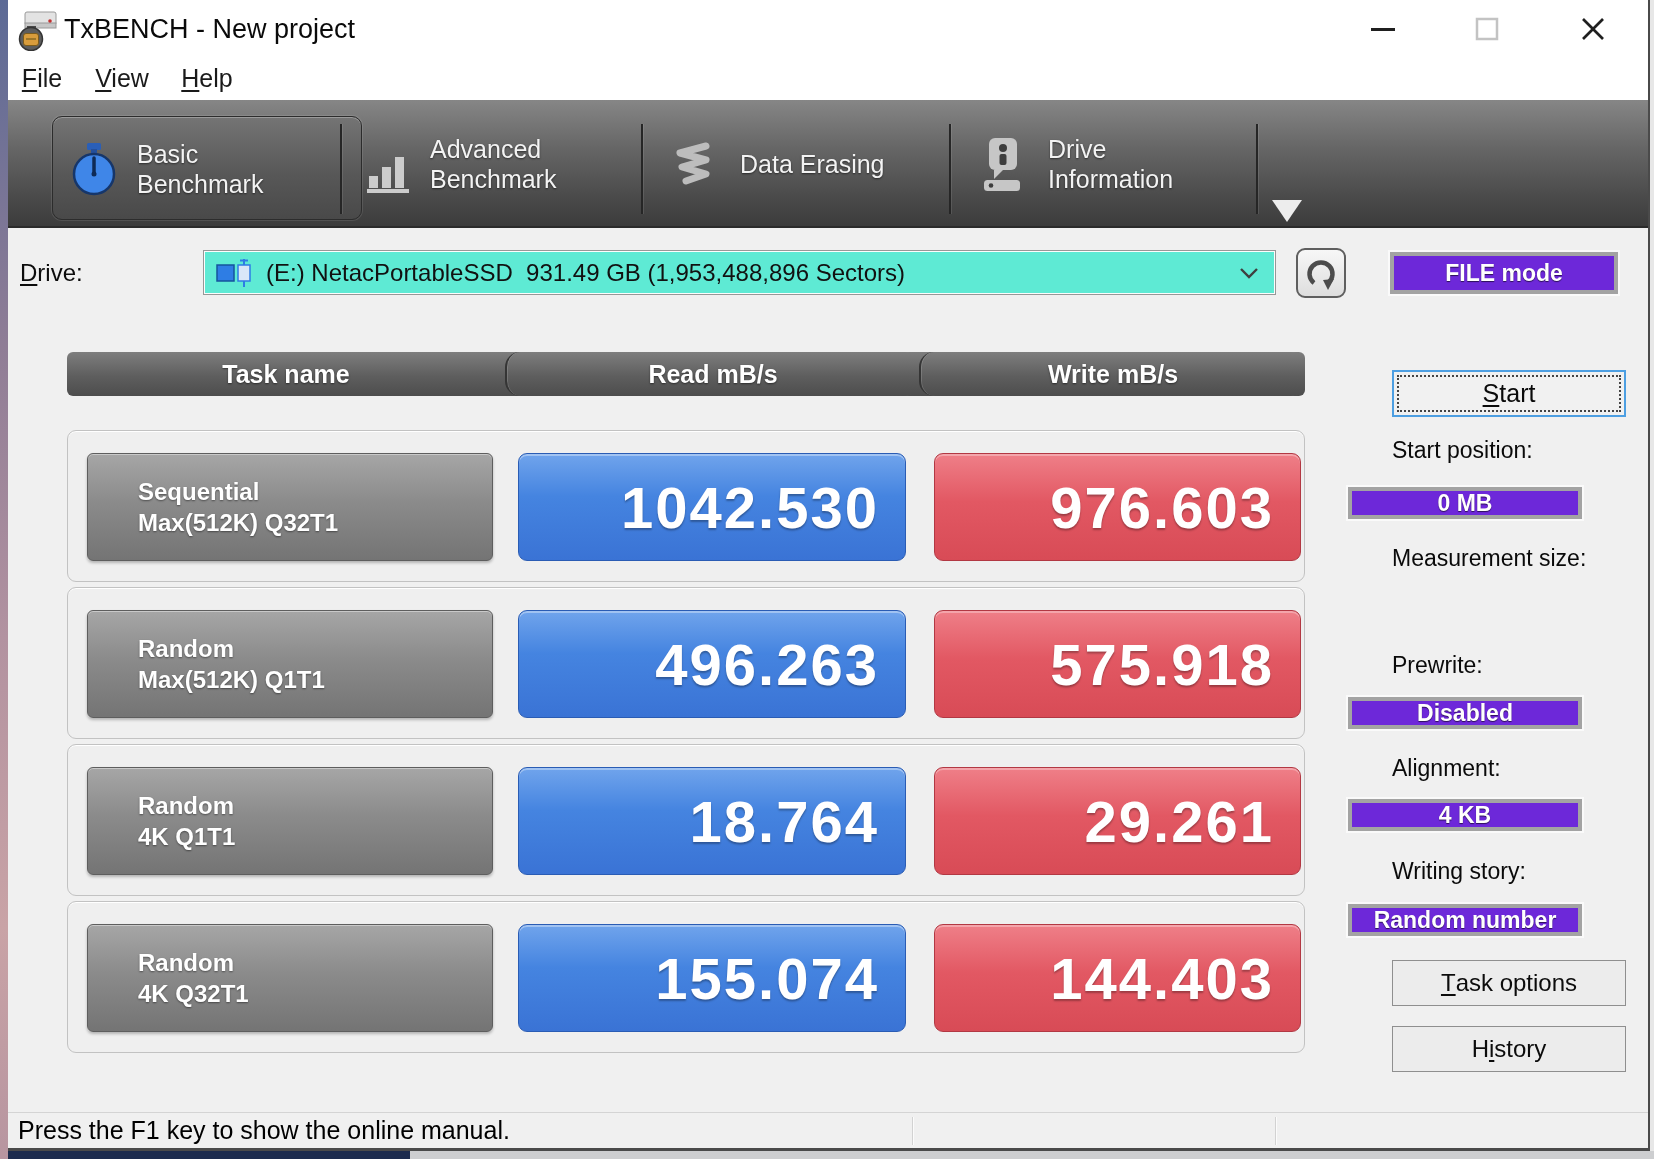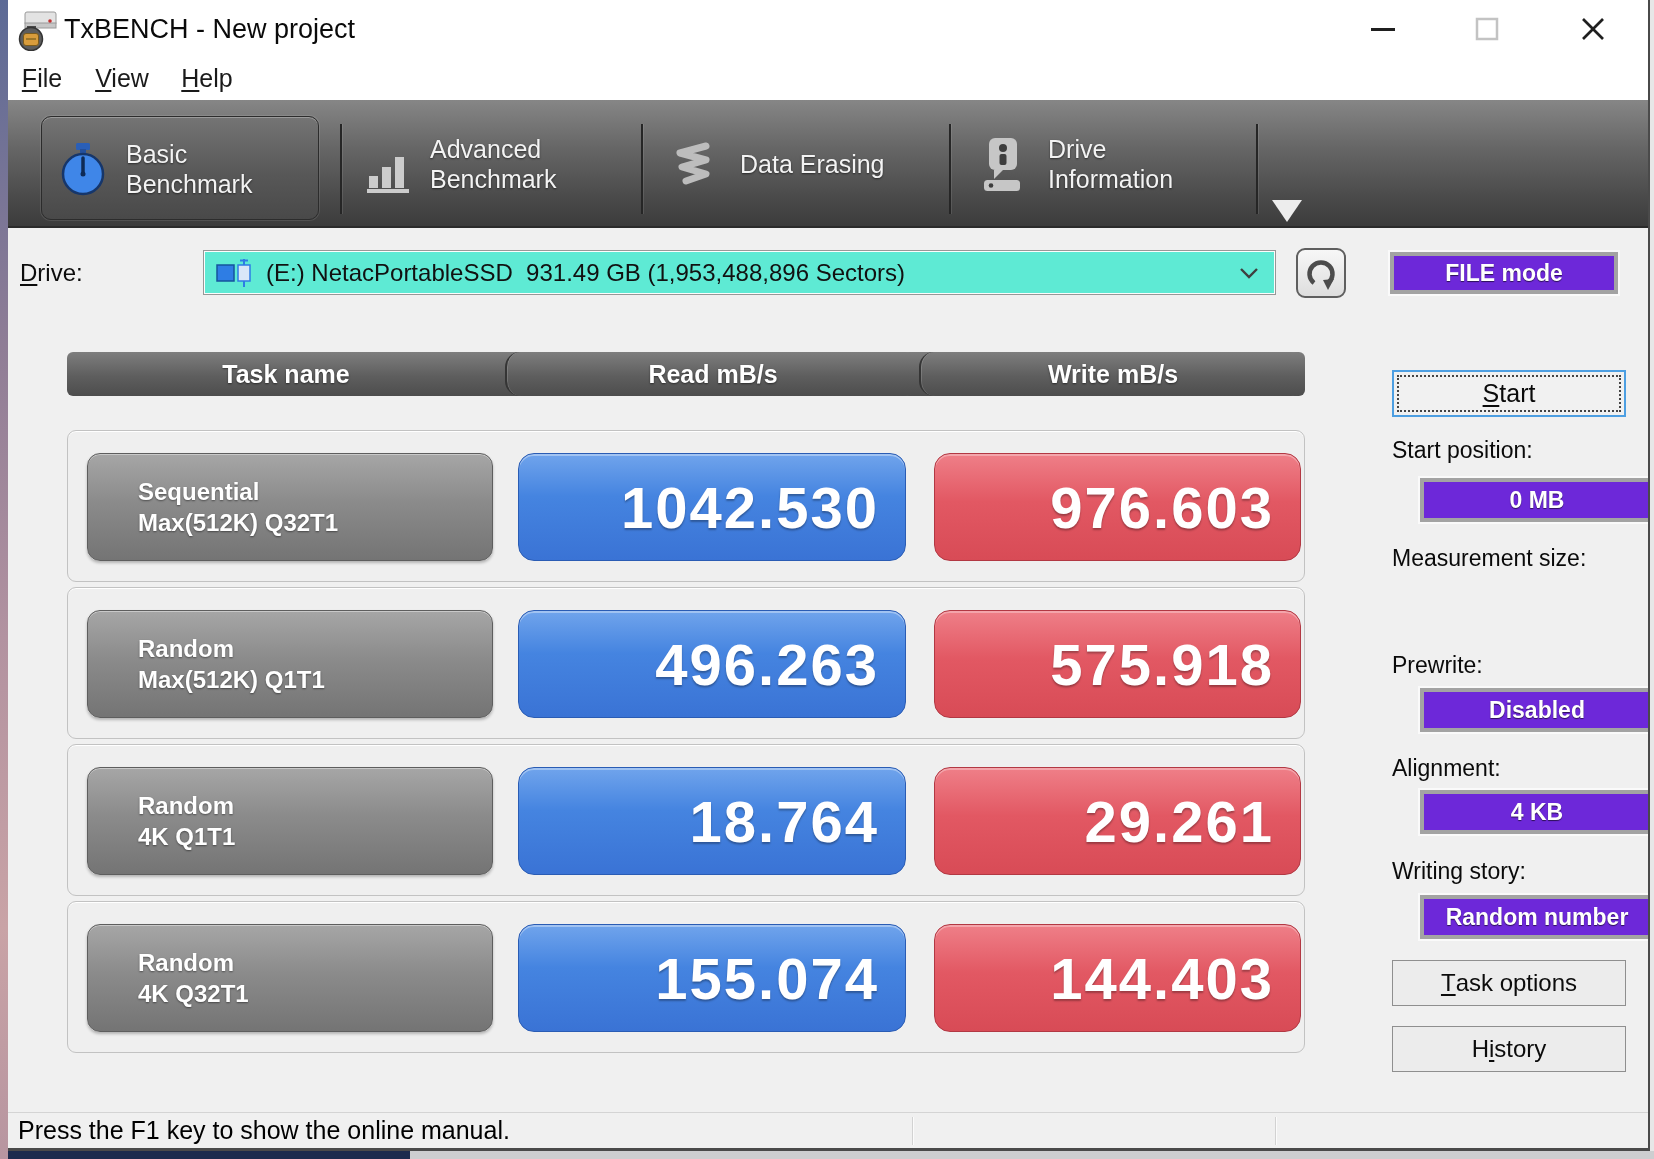--- a/index.html
+++ b/index.html
@@ -15,21 +15,21 @@
   .winbtn { top:12px; width:44px; height:34px; display:flex; align-items:center; justify-content:center; }
   .menubar { left:0; top:58px; width:1648px; height:42px; background:#ffffff; }
   .menu-item { top:0; height:42px; line-height:40px; text-align:center; font-size:25px; color:#1a1a1a; }
 
   
   .toolbar { left:0; top:100px; width:1648px; height:128px;
              background:linear-gradient(180deg,#868686 0%,#666 38%,#4b4b4b 76%,#3c3c3c 100%);
              border-bottom:2px solid #2b2b2b; }
   .tb-sep { top:24px; width:2px; height:90px; background:#262626; box-shadow:1px 0 0 rgba(255,255,255,.10); }
   .tab { color:#f3f3f3; font-size:25px; line-height:30px; text-shadow:0 1px 2px rgba(0,0,0,.55); }
-  .tab-selected { left:41px; top:16px; width:278px; height:104px; border-radius:10px;
+  .tab-selected { left:52px; top:16px; width:310px; height:104px; border-radius:10px;
                   border:1px solid #2c2c2c;
                   background:linear-gradient(180deg,#747474,#585858 55%,#494949);
                   box-shadow:inset 0 1px 0 rgba(255,255,255,.28), 0 0 0 1px rgba(255,255,255,.10); }
   .tab-label2 { display:flex; flex-direction:column; justify-content:center; height:104px; }
   .tri-down { width:0; height:0; border-left:15px solid transparent; border-right:15px solid transparent;
               border-top:22px solid #ededed; }
 
   
   .content { left:0; top:228px; width:1648px; height:884px; background:#f0f0f0; }
   .lbl { font-size:24px; color:#0c0c0c; }
@@ -46,41 +46,41 @@
   
   .thead { left:67px; top:124px; width:1238px; height:44px; border-radius:6px;
            background:linear-gradient(180deg,#7e7e7e,#5e5e5e 55%,#4d4d4d);
            display:flex; color:#fff; font-weight:bold; font-size:25px;
            text-shadow:0 1px 2px rgba(0,0,0,.5); }
   .thead .th { display:flex; align-items:center; justify-content:center; }
   .th1 { width:438px; } .th2 { width:414px; } .th3 { flex:1; }
   .th2, .th3 { border-left:2px solid #353535; box-shadow:inset 1px 0 0 rgba(255,255,255,.15);border-radius:15px; }
   .rowbox { left:67px; width:1238px; height:152px; border:1px solid #c2c2c2; border-radius:9px;
             background:#efefef; box-shadow:inset 0 1px 0 #ffffff; }
-  .taskbtn { left:19px; top:22px; width:406px; height:108px; border-radius:13px; border:1px solid #5e5e5e;
+  .taskbtn { left:19px; top:22px; width:406px; height:108px; border-radius:6px; border:1px solid #5e5e5e;
              background:linear-gradient(180deg,#a6a6a6,#8b8b8b 45%,#747474);
              box-shadow:inset 0 1px 0 rgba(255,255,255,.4), 0 2px 3px rgba(0,0,0,.25);
              color:#fff; font-weight:bold; font-size:24px; line-height:31px;
              display:flex; flex-direction:column; justify-content:center; padding-left:50px;
              text-shadow:0 1px 2px rgba(0,0,0,.45); }
-  .valbtn { top:22px; height:108px; border-radius:16px; color:#fff; font-weight:bold; font-size:58px;
+  .valbtn { top:22px; height:108px; border-radius:9px; color:#fff; font-weight:bold; font-size:58px;
             letter-spacing:2px; display:flex; align-items:center; justify-content:flex-end;
             padding-right:26px; text-shadow:0 2px 2px rgba(0,0,0,.3); }
   .val-read { left:450px; width:388px; border:1px solid #2a5cb4;
               background:linear-gradient(180deg,#70a4ec,#4584e0 40%,#3a73d5);
               box-shadow:inset 0 2px 0 rgba(255,255,255,.35); }
   .val-write { left:866px; width:367px; border:1px solid #b23843;
                background:linear-gradient(180deg,#ef7f88,#e25863 45%,#d84b56);
                box-shadow:inset 0 2px 0 rgba(255,255,255,.3); }
 
   
   .startbtn { left:1392px; top:142px; width:234px; height:47px; background:#f1f1f1;
               border:2px solid #4d9fe2; outline:2px dotted #444; outline-offset:-7px;
               font-size:25px; color:#0a0a0a; display:flex; align-items:center; justify-content:center; }
-  .pfield { left:1420px; width:234px; height:44px; }
+  .pfield { left:1348px; width:234px; height:32px;margin-top:9px; }
   .plabel { left:1392px; width:240px; height:30px; font-size:23px; color:#0a0a0a; }
   .pbtn { left:1392px; width:234px; height:46px; background:#ececec; border:1px solid #8f8f8f;
           font-size:24px; color:#0c0c0c; display:flex; align-items:center; justify-content:center; }
 
   
   .statusbar { left:0; top:1112px; width:1648px; height:36px; background:#f0f0f0; border-top:1px solid #d4d4d4; }
   .status-text { left:18px; top:0; height:36px; line-height:34px; font-size:25px; color:#000; }
   .sb-sep { top:4px; width:1px; height:28px; background:#d2d2d2; box-shadow:1px 0 0 #fbfbfb; }
 
   

